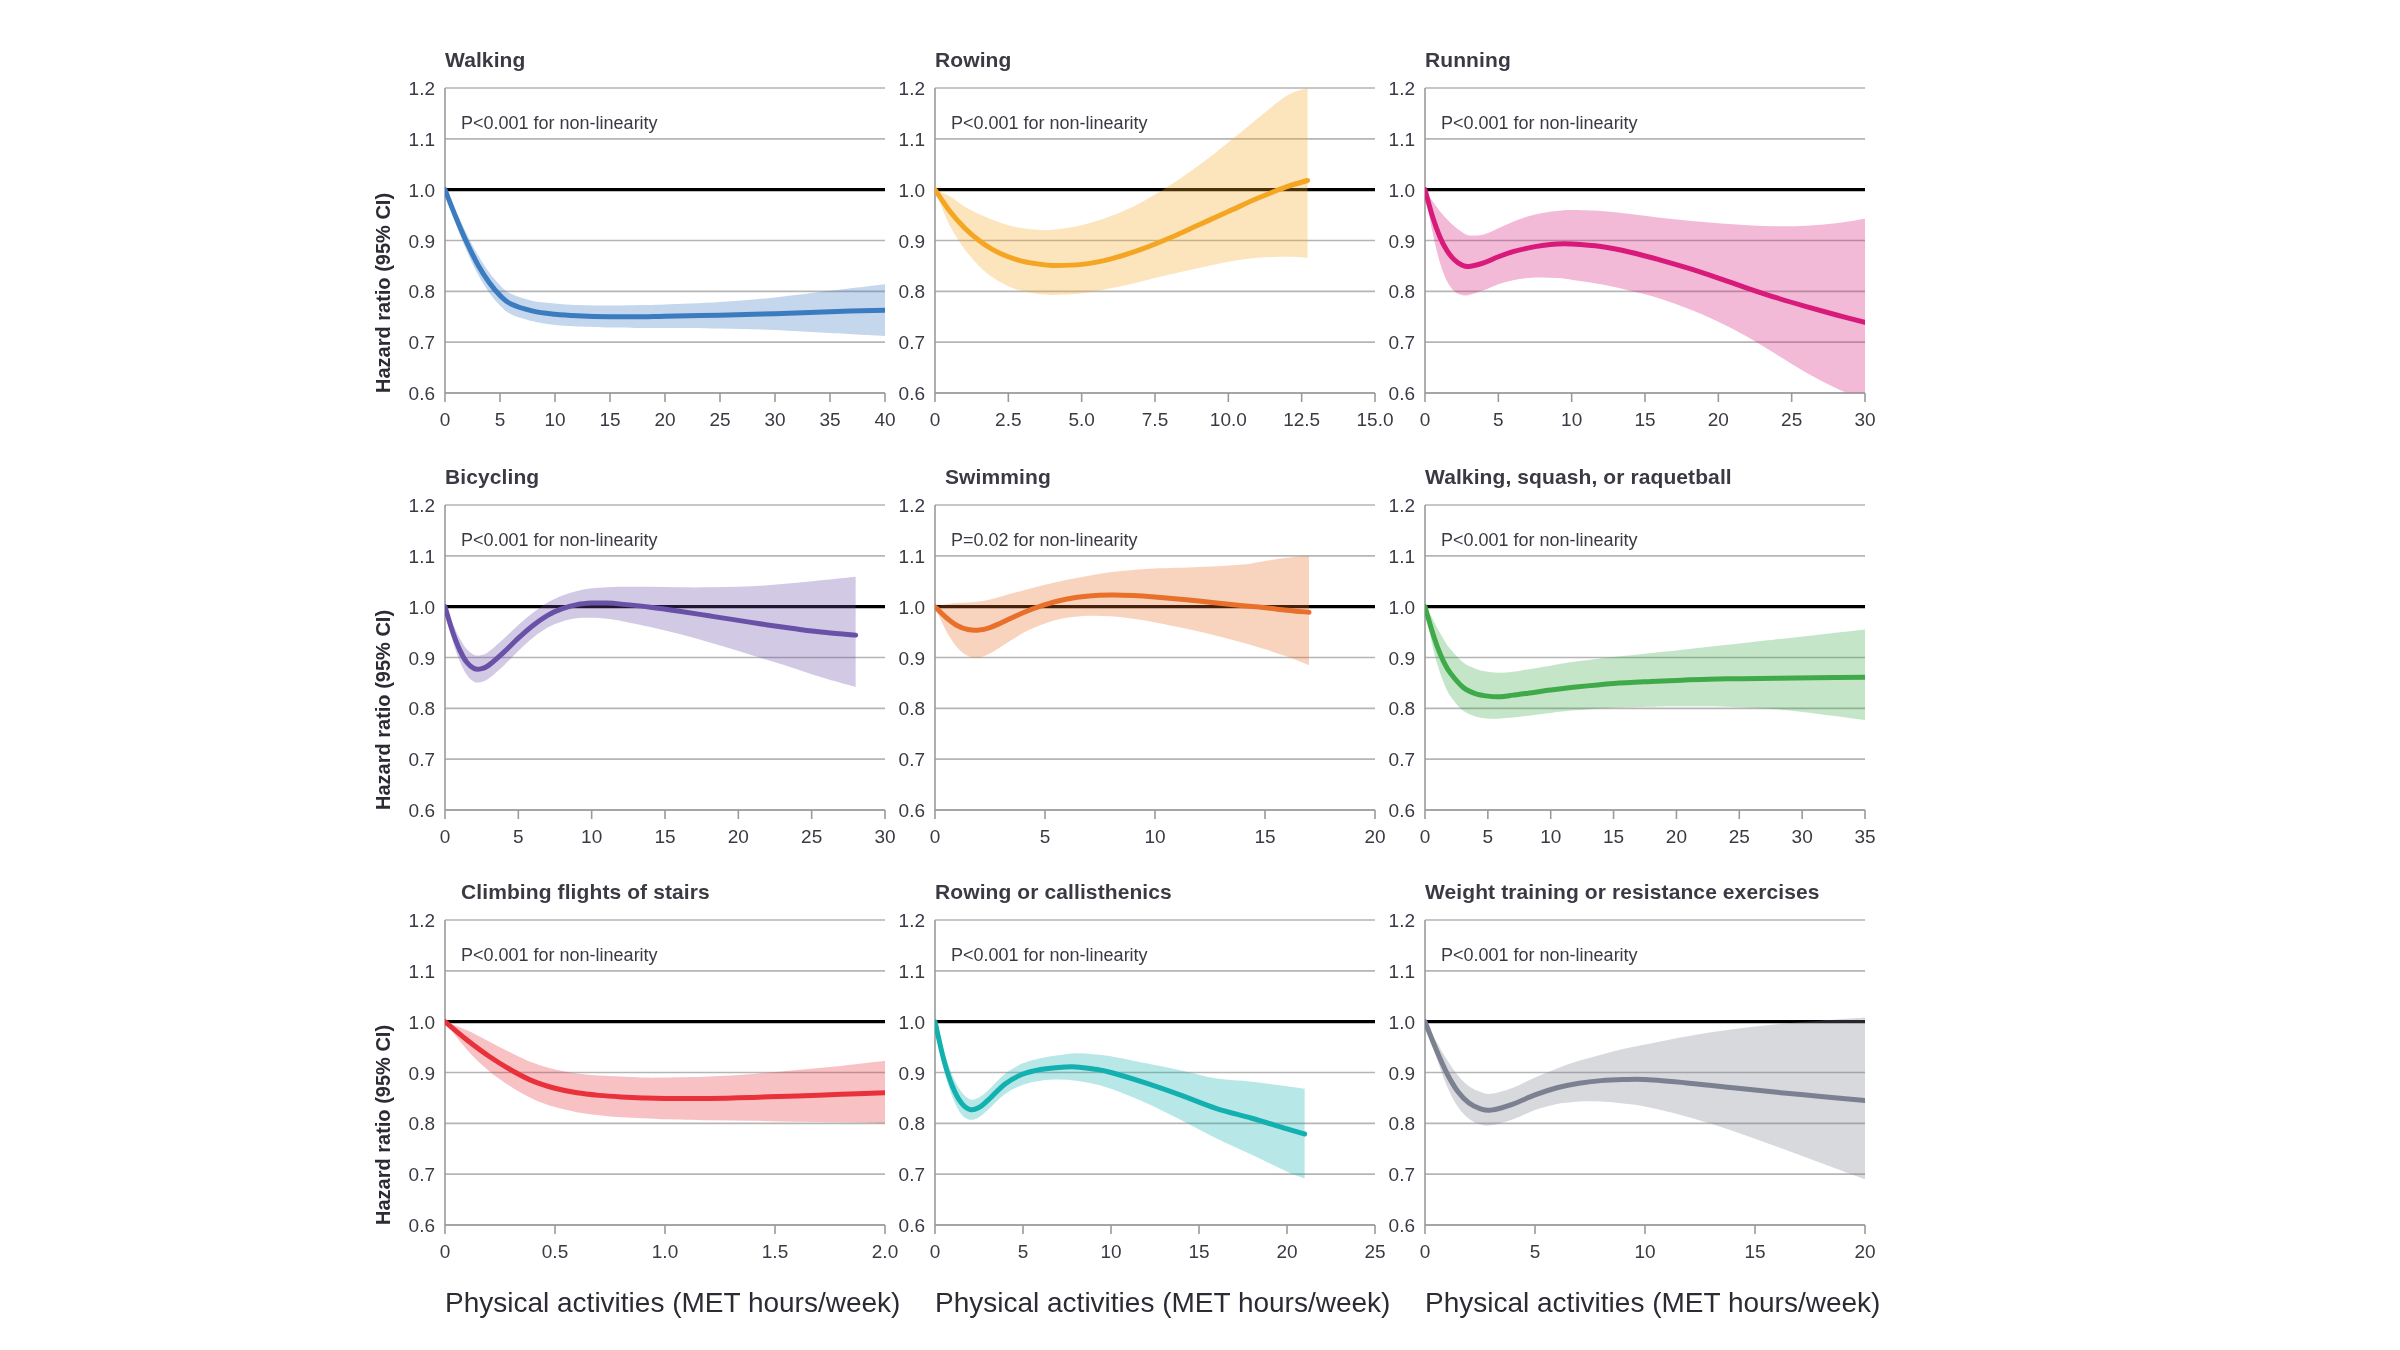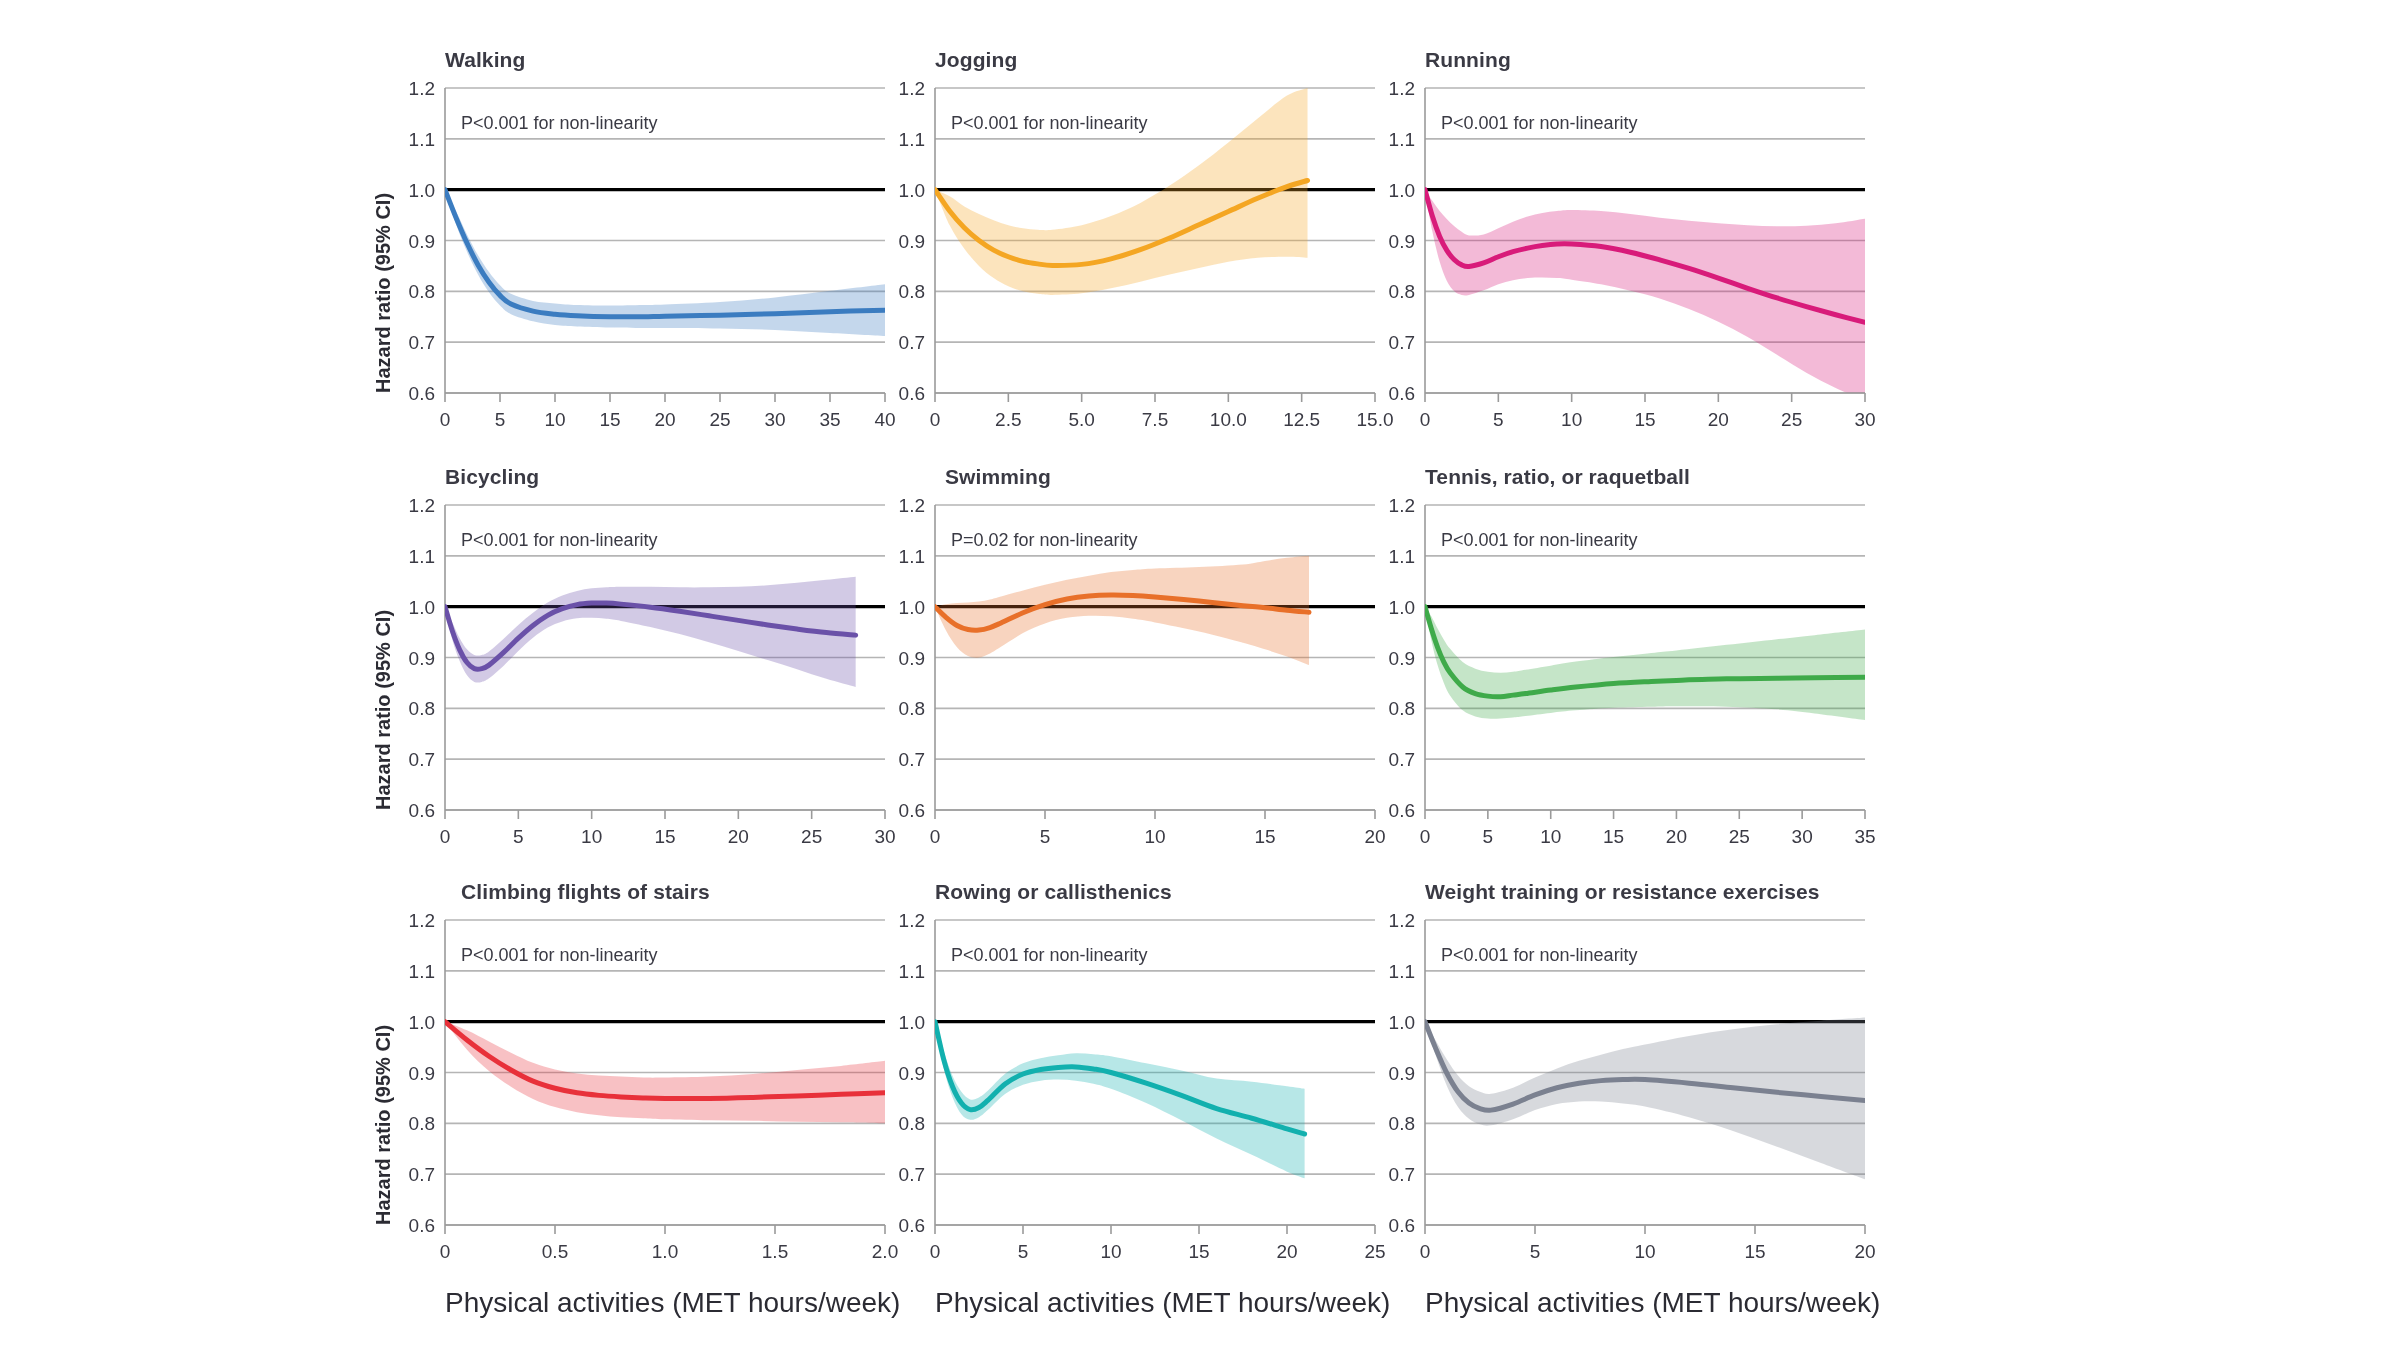--- a/index.html
+++ b/index.html
@@ -88,21 +88,21 @@
         <text x="330" y="338" text-anchor="middle" class="tick-txt">30</text>
         <line x1="385" x2="385" y1="305" y2="314" stroke="#9a9a9a" stroke-width="1.6"></line>
         <text x="385" y="338" text-anchor="middle" class="tick-txt">35</text>
         <line x1="440" x2="440" y1="305" y2="314" stroke="#9a9a9a" stroke-width="1.6"></line>
         <text x="440" y="338" text-anchor="middle" class="tick-txt">40</text>
         <text x="16" y="41" class="ptext">P&lt;0.001 for non-linearity</text>
       </svg>
     </div>
     <div class="ylabel" style="left: 372px; top: 393px;">Hazard ratio (95% CI)</div>
     <div class="panel" style="left: 935px; top: 88px;">
-      <div class="panel-title" style="left: 0px; top: -40px;">Jogging</div>
+      <div class="panel-title" style="left: 0px; top: -40px;">Rowing</div>
       <svg width="530" height="365" style="position: absolute; left: 0px; top: 0px;">
         <line x1="0" x2="440" y1="305" y2="305" stroke="#b5b5b5" stroke-width="1.6"></line>
         <line x1="0" x2="440" y1="254.16666666666669" y2="254.16666666666669" stroke="#b5b5b5" stroke-width="1.6"></line>
         <line x1="0" x2="440" y1="203.3333333333333" y2="203.3333333333333" stroke="#b5b5b5" stroke-width="1.6"></line>
         <line x1="0" x2="440" y1="152.49999999999997" y2="152.49999999999997" stroke="#b5b5b5" stroke-width="1.6"></line>
         <line x1="0" x2="440" y1="101.66666666666666" y2="101.66666666666666" stroke="#000000" stroke-width="3.4"></line>
         <line x1="0" x2="440" y1="50.83333333333326" y2="50.83333333333326" stroke="#b5b5b5" stroke-width="1.6"></line>
         <line x1="0" x2="440" y1="0" y2="0" stroke="#b5b5b5" stroke-width="1.6"></line>
         <line x1="0" x2="0" y1="0" y2="305" stroke="#9a9a9a" stroke-width="1.6"></line>
         <clipPath id="clip1">
@@ -249,21 +249,21 @@
         <line x1="220" x2="220" y1="305" y2="314" stroke="#9a9a9a" stroke-width="1.6"></line>
         <text x="220" y="338" text-anchor="middle" class="tick-txt">10</text>
         <line x1="330" x2="330" y1="305" y2="314" stroke="#9a9a9a" stroke-width="1.6"></line>
         <text x="330" y="338" text-anchor="middle" class="tick-txt">15</text>
         <line x1="440" x2="440" y1="305" y2="314" stroke="#9a9a9a" stroke-width="1.6"></line>
         <text x="440" y="338" text-anchor="middle" class="tick-txt">20</text>
         <text x="16" y="41" class="ptext">P=0.02 for non-linearity</text>
       </svg>
     </div>
     <div class="panel" style="left: 1425px; top: 505px;">
-      <div class="panel-title" style="left: 0px; top: -40px;">Tennis, ratio, or raquetball</div>
+      <div class="panel-title" style="left: 0px; top: -40px;">Walking, squash, or raquetball</div>
       <svg width="530" height="365" style="position: absolute; left: 0px; top: 0px;">
         <line x1="0" x2="440" y1="305" y2="305" stroke="#b5b5b5" stroke-width="1.6"></line>
         <line x1="0" x2="440" y1="254.16666666666669" y2="254.16666666666669" stroke="#b5b5b5" stroke-width="1.6"></line>
         <line x1="0" x2="440" y1="203.3333333333333" y2="203.3333333333333" stroke="#b5b5b5" stroke-width="1.6"></line>
         <line x1="0" x2="440" y1="152.49999999999997" y2="152.49999999999997" stroke="#b5b5b5" stroke-width="1.6"></line>
         <line x1="0" x2="440" y1="101.66666666666666" y2="101.66666666666666" stroke="#000000" stroke-width="3.4"></line>
         <line x1="0" x2="440" y1="50.83333333333326" y2="50.83333333333326" stroke="#b5b5b5" stroke-width="1.6"></line>
         <line x1="0" x2="440" y1="0" y2="0" stroke="#b5b5b5" stroke-width="1.6"></line>
         <line x1="0" x2="0" y1="0" y2="305" stroke="#9a9a9a" stroke-width="1.6"></line>
         <clipPath id="clip5">

